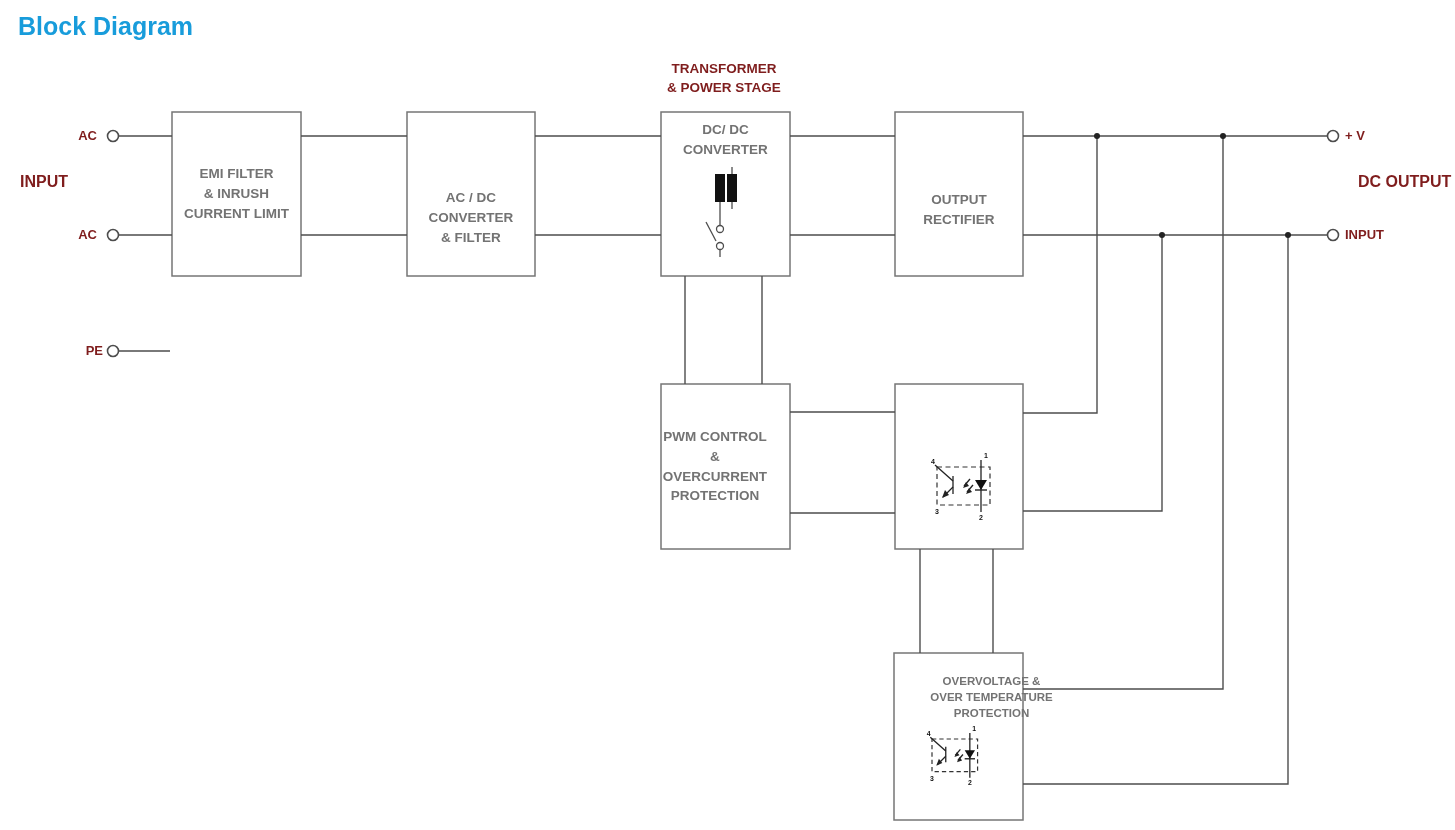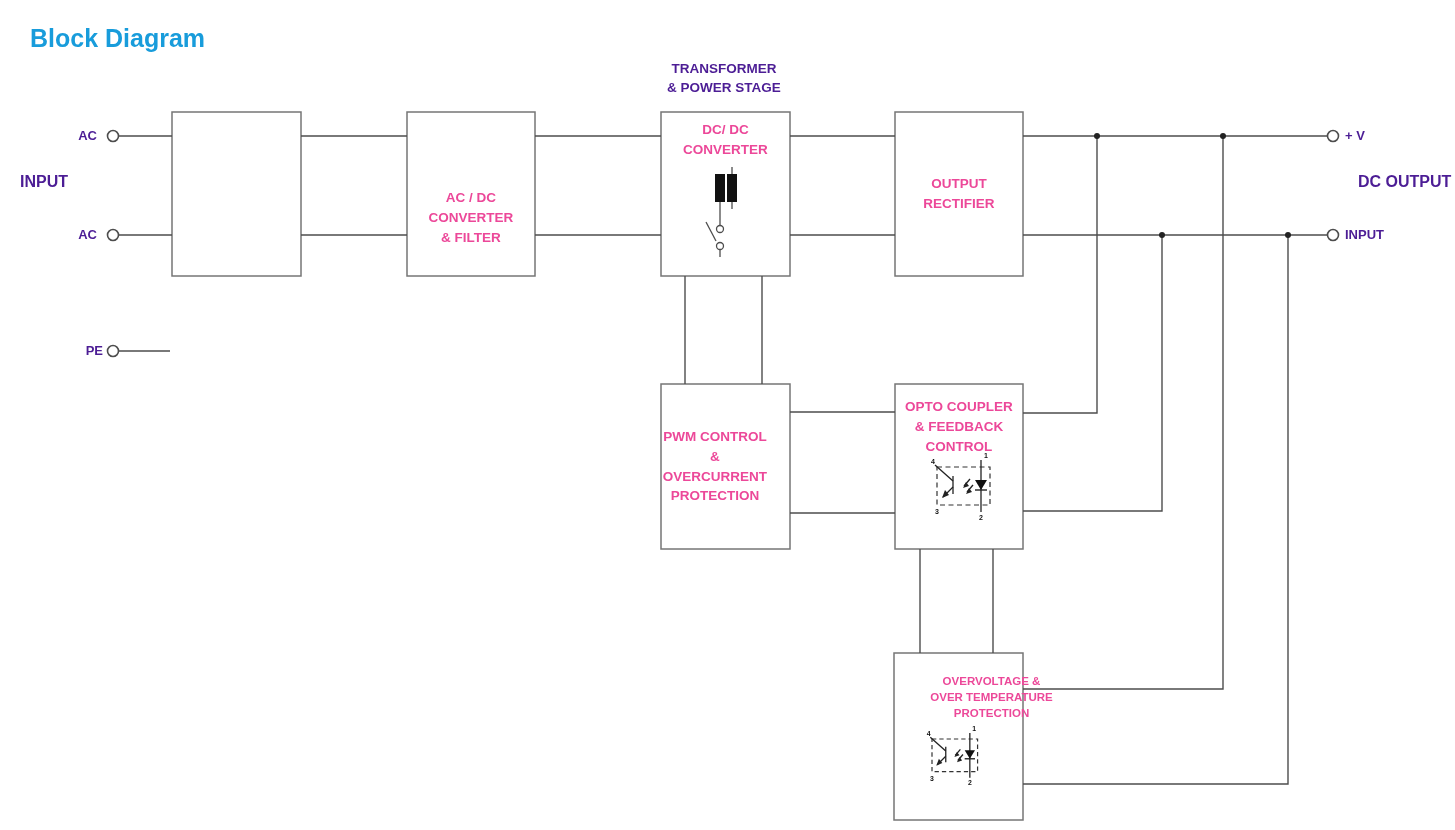--- a/index.html
+++ b/index.html
@@ -1,34 +1,34 @@
 <!DOCTYPE html>
 <html><head>
 <meta charset="utf-8">
 <style>
   html,body{margin:0;padding:0;background:#ffffff;}
   .canvas{
     position:relative;width:1455px;height:830px;background:#ffffff;overflow:hidden;
     font-family:"Liberation Sans", sans-serif;color:#1a1a1a;
   }
   .page-title{
-    position:absolute;left:14px;top:8px;margin:16px;
+    position:absolute;left:14px;top:8px;margin:4px;
     font-size:25px;font-weight:bold;color:#189CDB;letter-spacing:0;
   }
   svg.layer{position:absolute;left:0;top:0;pointer-events:none;}
   .lbl{
     position:absolute;font-weight:bold;white-space:pre-line;line-height:1.45;
-    color:#4c1d95;
+    color:#7f1d1d;
   }
   .lbl.center{text-align:center;}
   .lbl.right{text-align:right;}
   .block-label{
     position:absolute;display:flex;align-items:center;justify-content:center;
     text-align:center;font-weight:bold;white-space:pre-line;
-    font-size:13.5px;line-height:1.48;color:#ec4899;
+    font-size:13.5px;line-height:1.48;color:#737373;
   }
   .fs16{font-size:16px;line-height:1.2;}
   .fs13{font-size:13px;line-height:16px;}
   .fs135{font-size:13.5px;line-height:1.42;}
   .fs115{font-size:11.5px;line-height:16px;margin-left:33px;}
 </style>
 </head>
 <body>
 
 <div class="canvas">
@@ -162,34 +162,34 @@
 
   <div class="lbl fs16" style="left:20px;top:172px;">INPUT</div>
 
   <div class="lbl fs13 right" style="left:57px;top:128px;width:40px;">AC</div>
   <div class="lbl fs13 right" style="left:57px;top:227px;width:40px;">AC</div>
   <div class="lbl fs13 right" style="left:63px;top:343px;width:40px;">PE</div>
 
   <div class="lbl fs135 center" style="left:644px;top:59px;width:160px;">TRANSFORMER
 &amp; POWER STAGE</div>
 
+  <div class="block-label" style="left:172px;top:112px;width:129px;height:164px;">EMI FILTER
+&amp; INRUSH
+CURRENT LIMIT</div>
   <div class="block-label" style="left:407px;top:112px;width:128px;height:164px;margin-top:24px;">AC / DC
 CONVERTER
 &amp; FILTER</div>
   <div class="block-label" style="left:661px;top:120px;width:129px;">DC/ DC
 CONVERTER</div>
-  <div class="block-label" style="left:895px;top:112px;width:128px;height:164px;">OUTPUT
+  <div class="block-label" style="left:895px;top:128px;width:128px;height:164px;">OUTPUT
 RECTIFIER</div>
   <div class="block-label" style="left:661px;top:384px;width:108px;height:165px;">PWM CONTROL
 &amp;
 OVERCURRENT
 PROTECTION</div>
-  <div class="block-label" style="left:895px;top:397px;width:128px;">OPTO COUPLER
-&amp; FEEDBACK
-CONTROL</div>
   <div class="block-label fs115" style="left:894px;top:673px;width:129px;font-size:11.5px;">OVERVOLTAGE &amp;
 OVER TEMPERATURE
 PROTECTION</div>
 
   <div class="lbl fs13" style="left:1345px;top:128px;">+ V</div>
   <div class="lbl fs16" style="left:1345px;top:172px;margin-left:13px;">DC OUTPUT</div>
   <div class="lbl fs13" style="left:1345px;top:227px;">INPUT</div>
 
 </div>
 

